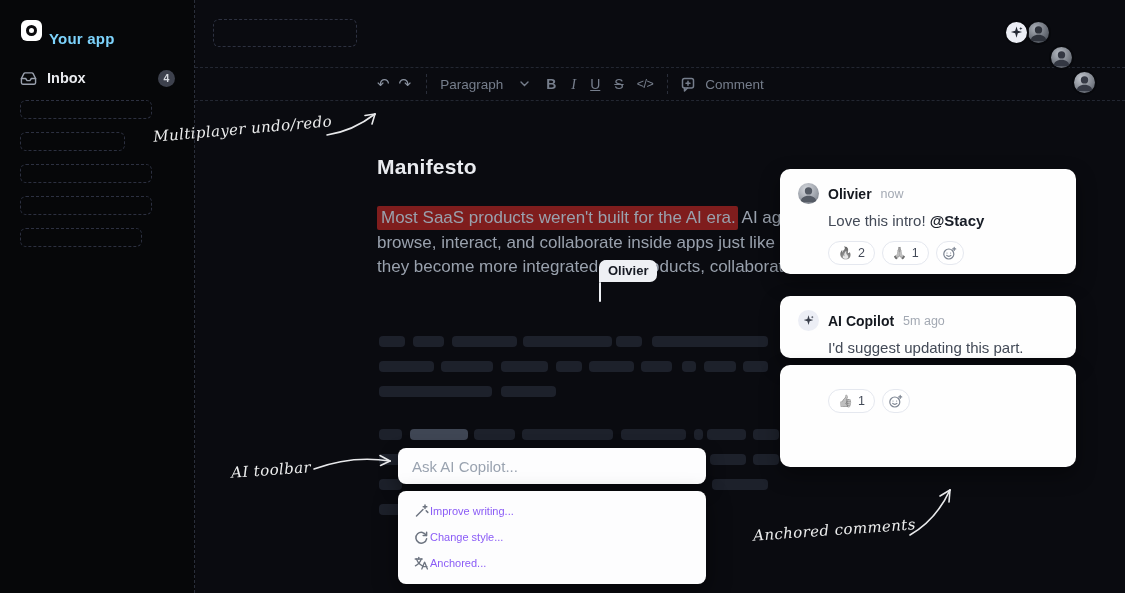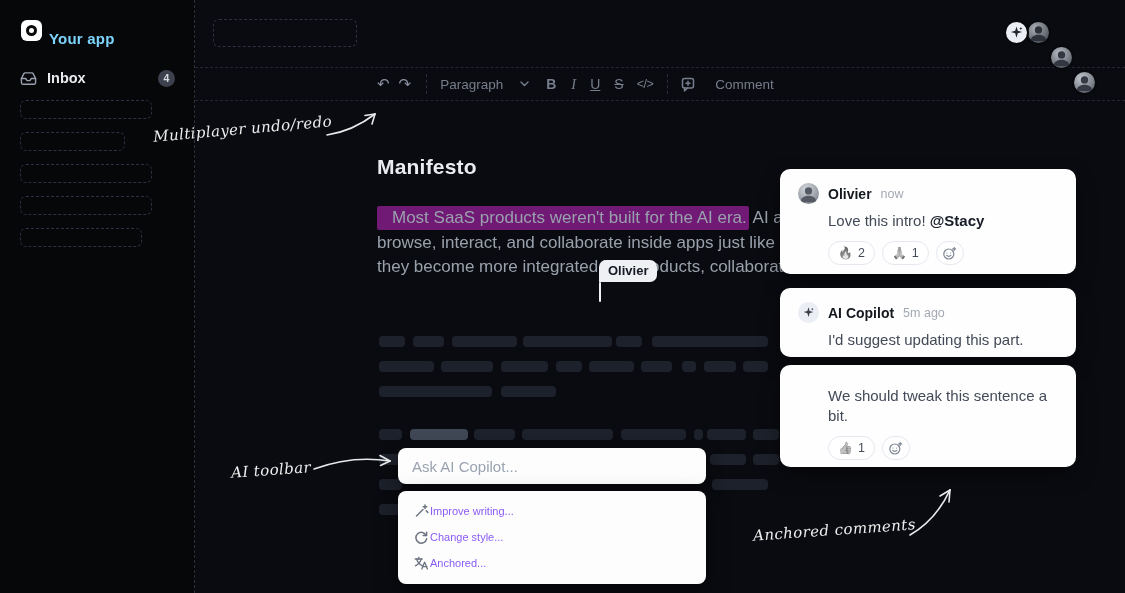--- a/index.html
+++ b/index.html
@@ -28,21 +28,21 @@
   .tb-ico { color:#8a92a0; }
   .tdiv { width:0; height:20px; border-left:1px dashed #2a2e3a; }
   
   .avatar { width:25px; height:25px; border-radius:50%; border:2px solid #07080c; }
   .photo { position:relative; overflow:hidden; }
   .photo svg { position:absolute; left:0; top:0; }
   
   #doc-title { left:377px; top:155px; font-size:21px; font-weight:700; color:#e9ebef; letter-spacing:.2px; }
   #doc-body { left:377px; top:206px; width:460px; font-size:17px; line-height:24.5px; color:#99a1ad; }
   #doc-body div { white-space:nowrap; }
-  .hl { background:#701a75; border-radius:2px; padding:2px 2px 3px 15px; }
+  .hl { background:#7f1d1d; border-radius:2px; padding:2px 2px 3px 4px; }
   #cursor-caret { left:599px; top:282px; width:2px; height:20px; background:#eef0f4; border-radius:1px; z-index:5; }
   #cursor-label { left:599px; top:260px; height:22px; background:#eef0f4; color:#161a23; font-size:13px; font-weight:700; padding:3px 9px 0 9px; border-radius:7px 7px 7px 0; z-index:5; }
   .sk { position:absolute; height:11px; border-radius:4px; background:#1d212b; }
   .sk.hot { background:#3f4654; }
   
   #ai-input-wrap { left:398px; top:448px; width:308px; height:36px; background:#fdfdfe; border-radius:8px; box-shadow:0 6px 18px rgba(0,0,0,.45); z-index:6; display:flex; align-items:center; }
   #ai-input { width:100%; border:none; outline:none; background:transparent; padding:0 14px; font-size:15px; font-family:"Liberation Sans",sans-serif; color:#3b4150; }
   #ai-input::placeholder { color:#9aa3b0; }
   #ai-menu { left:398px; top:491px; width:308px; height:93px; background:#fdfdfe; border-radius:8px; box-shadow:0 8px 22px rgba(0,0,0,.5); z-index:6; padding:7px 0; }
   .menu-item { display:flex; align-items:center; height:26px; padding:0 15px; gap:1px; color:#8b5cf6; font-size:11px; }
@@ -109,21 +109,21 @@
       <svg width="9" height="6" viewBox="0 0 9 6">
           <polyline points="1,1 4.5,4.5 8,1" fill="none" stroke="#767e8c" stroke-width="1.4" stroke-linecap="round"></polyline>
         </svg>
     </span>
     <span class="tb" style="margin-left:17px; font-weight:700; font-size:14px;">B</span>
     <span class="tb" style="margin-left:15px; font-style:italic; font-family:'Liberation Serif',serif; font-size:14.5px;">I</span>
     <span class="tb" style="margin-left:14px; text-decoration:underline; font-size:14px;">U</span>
     <span class="tb" style="margin-left:14px; text-decoration:line-through; font-size:14px;">S</span>
     <span class="tb" style="margin-left:13px; font-size:12.5px; letter-spacing:-.5px;">&lt;/&gt;</span>
     <span class="tdiv" style="margin:0 12px 0 14px;"></span>
-    <span class="tb" style="display:flex; align-items:flex-end; gap:19px;">
+    <span class="tb" style="display:flex; align-items:flex-end; gap:9px;">
       <svg width="16" height="16" viewBox="0 0 16 16" fill="none" stroke="#767e8c" stroke-width="1.5" stroke-linecap="round" stroke-linejoin="round">
           <rect x="2.5" y="2.5" width="11" height="9.5" rx="2"></rect>
           <path d="M4.5 12 L4.5 15 L7.5 12"></path>
           <path d="M8 5.2 v4 M6 7.2 h4"></path>
         </svg>
       <span>Comment</span>
     </span>
   </div>
 
   <div class="abs avatar spark-ava" style="left:1004px; top:20px; z-index:3;">
@@ -265,36 +265,35 @@
             <circle cx="6.8" cy="8" r="5"></circle>
             <circle cx="5" cy="7" r=".6" fill="currentColor" stroke="none"></circle>
             <circle cx="8.6" cy="7" r=".6" fill="currentColor" stroke="none"></circle>
             <path d="M4.7 9.4 a2.9 2.9 0 0 0 4.2 0"></path>
             <path d="M12.2 1.4 v3 M10.7 2.9 h3"></path>
           </svg>
       </span>
     </div>
   </div>
 
-  <div class="abs card" style="top:288px; height:69px;">
+  <div class="abs card" style="top:296px; height:62px;">
     <div class="c-head">
       <span class="c-ava spark-ava">
         <svg width="13" height="13" viewBox="0 0 16 16">
             <path d="M8 1.5 L9.4 6.1 L14 7.5 L9.4 8.9 L8 13.5 L6.6 8.9 L2 7.5 L6.6 6.1 Z" fill="#3a3f4b"></path>
             <path d="M12.6 2 l.5 1.3 1.3.5 -1.3.5 -.5 1.3 -.5-1.3 -1.3-.5 1.3-.5z" fill="#3a3f4b"></path>
           </svg>
       </span>
       <span class="c-name">AI Copilot</span>
       <span class="c-time">5m ago</span>
     </div>
     <div class="c-body">I'd suggest updating this part.</div>
   </div>
 
   <div class="abs card" style="top:365px; height:102px;">
-    <div class="c-body">We should tweak this sentence a bit.</div>
     <div class="c-reactions">
       <span class="pill">
           <span class="emoji">👍</span>
           <span>1</span>
         </span>
       <span class="add-r">
         <svg width="15" height="15" viewBox="0 0 15 15" fill="none" stroke="currentColor" stroke-width="1.2" stroke-linecap="round">
             <circle cx="6.8" cy="8" r="5"></circle>
             <circle cx="5" cy="7" r=".6" fill="currentColor" stroke="none"></circle>
             <circle cx="8.6" cy="7" r=".6" fill="currentColor" stroke="none"></circle>

